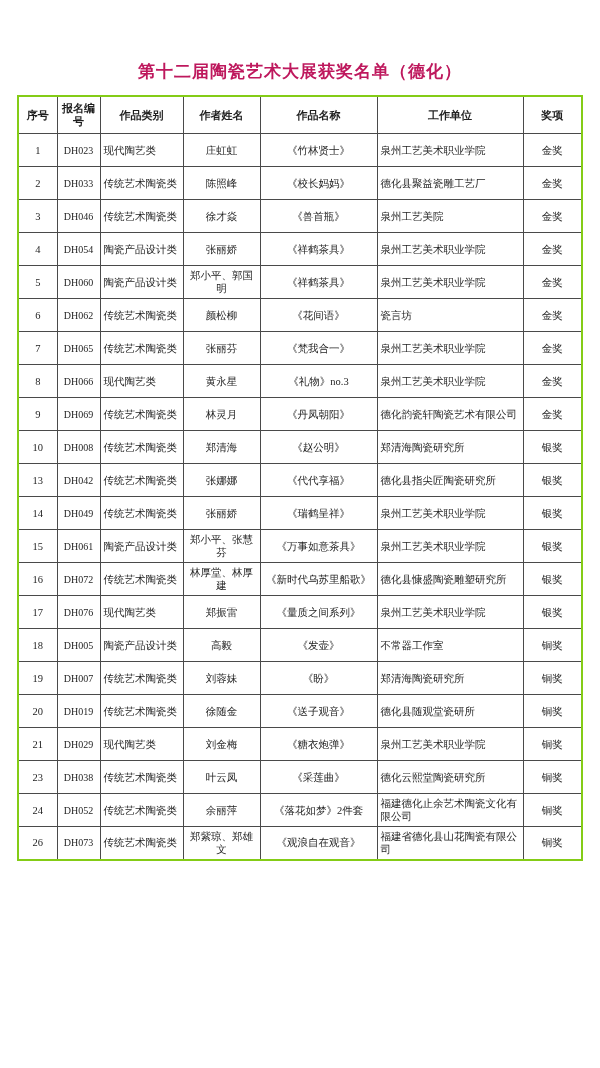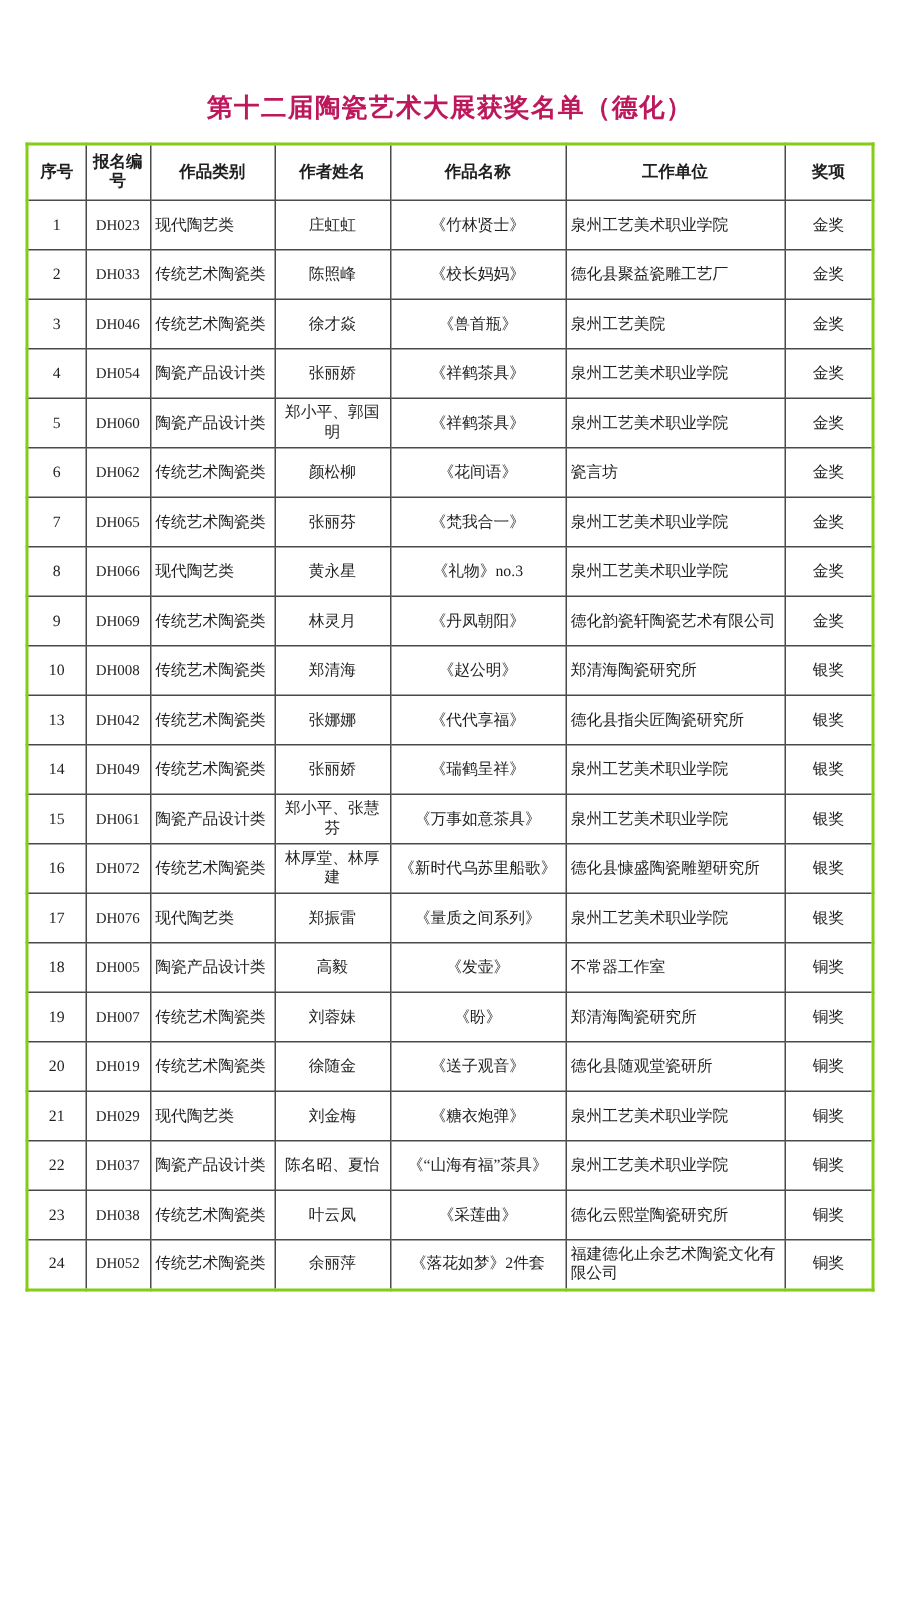--- a/index.html
+++ b/index.html
@@ -268,41 +268,41 @@
         <tr>
           <td>21</td>
           <td>DH029</td>
           <td>现代陶艺类</td>
           <td>刘金梅</td>
           <td>《糖衣炮弹》</td>
           <td>泉州工艺美术职业学院</td>
           <td>铜奖</td>
         </tr>
         <tr>
-          <td>22</td>
-          <td>DH037</td>
-          <td>陶瓷产品设计类</td>
-          <td>陈名昭、夏怡</td>
-          <td>《“山海有福”茶具》</td>
-          <td>泉州工艺美术职业学院</td>
-          <td>铜奖</td>
-        </tr>
-        <tr>
           <td>23</td>
           <td>DH038</td>
           <td>传统艺术陶瓷类</td>
           <td>叶云凤</td>
           <td>《采莲曲》</td>
           <td>德化云熙堂陶瓷研究所</td>
           <td>铜奖</td>
         </tr>
         <tr>
           <td>24</td>
           <td>DH052</td>
           <td>传统艺术陶瓷类</td>
           <td>余丽萍</td>
           <td>《落花如梦》2件套</td>
           <td>福建德化止余艺术陶瓷文化有限公司</td>
+          <td>铜奖</td>
+        </tr>
+        <tr>
+          <td>26</td>
+          <td>DH073</td>
+          <td>传统艺术陶瓷类</td>
+          <td>郑紫琼、郑雄文</td>
+          <td>《观浪自在观音》</td>
+          <td>福建省德化县山花陶瓷有限公司</td>
           <td>铜奖</td>
         </tr>
       </tbody>
   </table>
 </div>
 
 </body></html>

